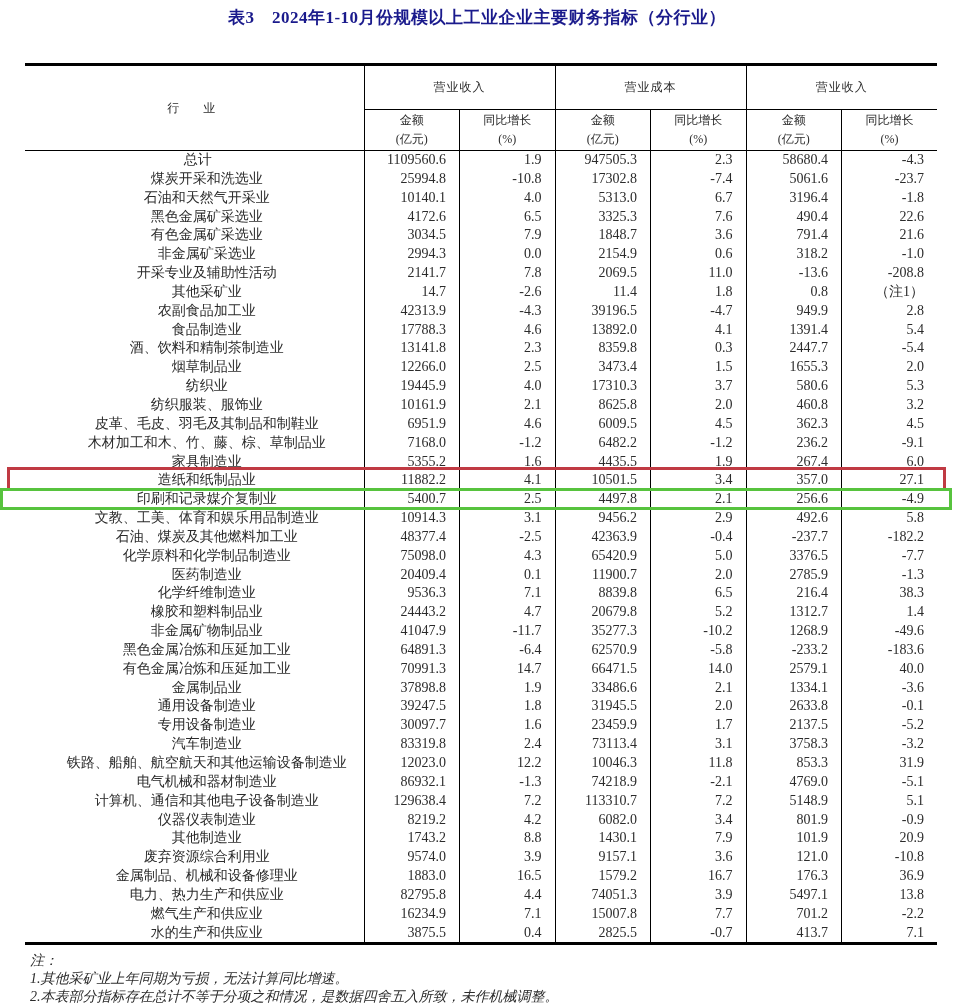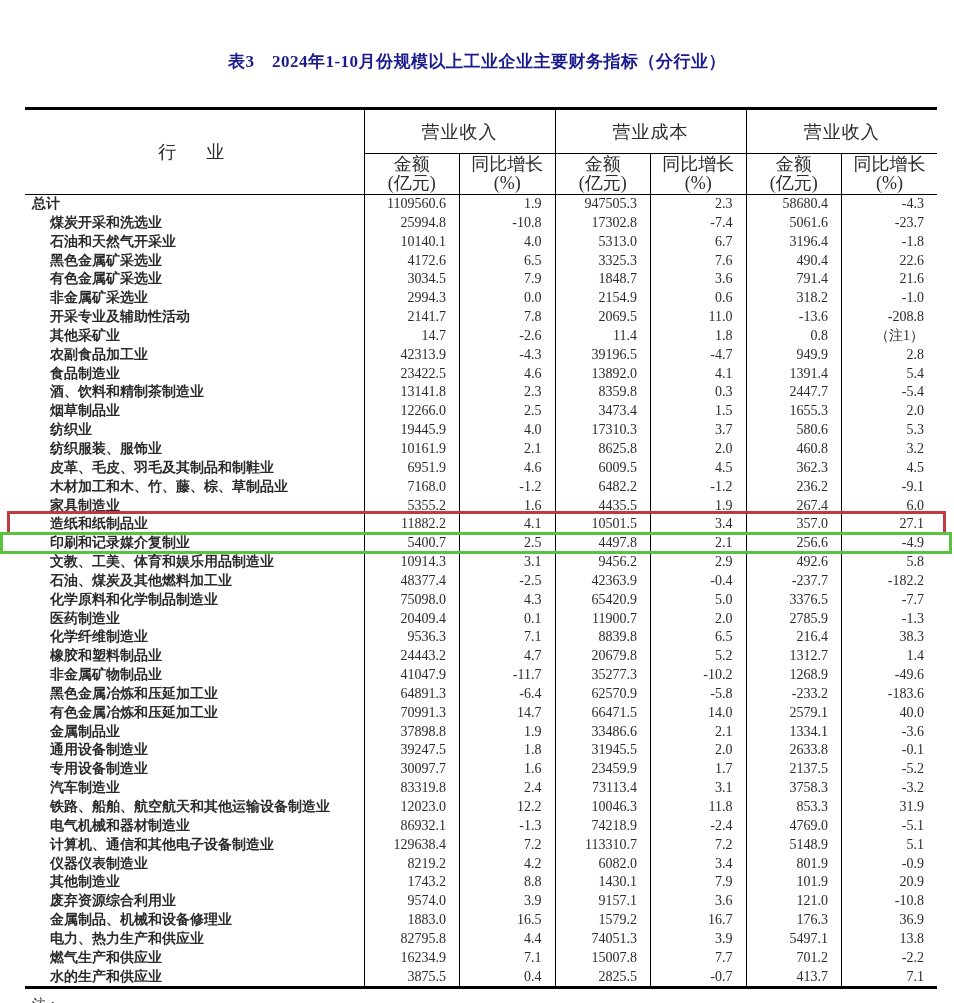--- a/index.html
+++ b/index.html
@@ -4,38 +4,38 @@
 <style>
   html,body { margin:0; padding:0; }
   body {
     width:954px; height:1003px; overflow:hidden; background:#ffffff;
     font-family:"Liberation Serif","DejaVu Serif",serif;
     color:#2b2b2b;
     --title-color:#1a1a8c; --hl-red:#c03a43; --hl-green:#57c33e; --line:#000000;
   }
   .title {
     text-align:center; font-weight:bold; font-size:17px;
-    color:var(--title-color); padding-top:6px; letter-spacing:0.5px;margin-top:44px;
+    color:var(--title-color); padding-top:6px; letter-spacing:0.5px;
   }
   .table-wrap { position:relative; margin:34px 17px 0 25px; width:912px; }
   table {
     width:100%; border-collapse:collapse; table-layout:fixed;
     border-top:3px solid var(--line); border-bottom:3px solid var(--line);
   }
   col.c-ind { width:339px; }
-  th { font-weight:normal; font-size:18px; padding:0; }
+  th { font-weight:normal; font-size:12px; padding:0; }
   .th-ind { border-right:1px solid var(--line); border-bottom:1px solid var(--line); letter-spacing:6px; }
   .th-group { height:43px; border-left:1px solid var(--line); border-bottom:1px solid var(--line); text-align:center; letter-spacing:1px; vertical-align:middle; }
   .th-sub { height:40px; border-left:1px solid var(--line); border-bottom:1px solid var(--line); vertical-align:middle; }
   .th-sub div { line-height:19px; }
   tbody td {
     font-size:14px; line-height:18.85px; height:18.85px; padding:0;
     white-space:nowrap; overflow:hidden;
   }
-  td.industry { text-align:left; padding-left:7px;font-weight:bold; }
+  td.industry { text-align:center; padding-left:7px; }
   td.industry.indent { padding-left:25px; }
   td.val { text-align:right; padding-right:13px; border-left:1px solid var(--line); }
   .hl { position:absolute; border:3px solid; pointer-events:none; box-sizing:border-box; z-index:5; }
   .hl-red { left:-18px; right:-9px; border-color:var(--hl-red); }
   .hl-green { left:-25px; right:-15px; border-color:var(--hl-green); }
   .notes { margin:7px 0 0 30px; font-size:14px; font-style:italic; color:#2b2b2b; }
   .notes div { line-height:18px; }
 </style>
 </head>
 <body style="--title-color: #1a1a8c; --hl-red: #c03a43; --hl-green: #57c33e; --line: #000000;">
@@ -164,21 +164,21 @@
           <td class="industry indent">农副食品加工业</td>
           <td class="val">42313.9</td>
           <td class="val">-4.3</td>
           <td class="val">39196.5</td>
           <td class="val">-4.7</td>
           <td class="val">949.9</td>
           <td class="val">2.8</td>
         </tr>
         <tr>
           <td class="industry indent">食品制造业</td>
-          <td class="val">23422.5</td>
+          <td class="val">17788.3</td>
           <td class="val">4.6</td>
           <td class="val">13892.0</td>
           <td class="val">4.1</td>
           <td class="val">1391.4</td>
           <td class="val">5.4</td>
         </tr>
         <tr>
           <td class="industry indent">酒、饮料和精制茶制造业</td>
           <td class="val">13141.8</td>
           <td class="val">2.3</td>
@@ -383,21 +383,21 @@
           <td class="val">10046.3</td>
           <td class="val">11.8</td>
           <td class="val">853.3</td>
           <td class="val">31.9</td>
         </tr>
         <tr>
           <td class="industry indent">电气机械和器材制造业</td>
           <td class="val">86932.1</td>
           <td class="val">-1.3</td>
           <td class="val">74218.9</td>
-          <td class="val">-2.4</td>
+          <td class="val">-2.1</td>
           <td class="val">4769.0</td>
           <td class="val">-5.1</td>
         </tr>
         <tr>
           <td class="industry indent">计算机、通信和其他电子设备制造业</td>
           <td class="val">129638.4</td>
           <td class="val">7.2</td>
           <td class="val">113310.7</td>
           <td class="val">7.2</td>
           <td class="val">5148.9</td>
@@ -467,14 +467,15 @@
           <td class="val">7.1</td>
         </tr>
       </tbody>
   </table>
 <div class="hl hl-red" style="top: 404px; height: 24px;"></div>
     <div class="hl hl-green" style="top: 425px; height: 22px;"></div>
   </div>
 
 <div class="notes">
   <div>注：</div>
+  <div>1.其他采矿业上年同期为亏损，无法计算同比增速。</div>
   <div>2.本表部分指标存在总计不等于分项之和情况，是数据四舍五入所致，未作机械调整。</div>
 </div>
 
 </body></html>

